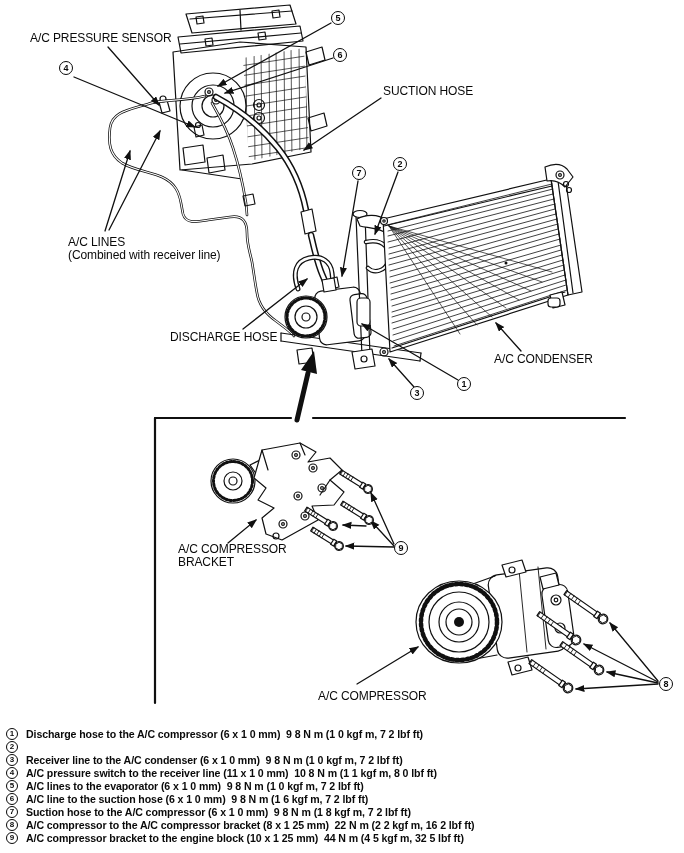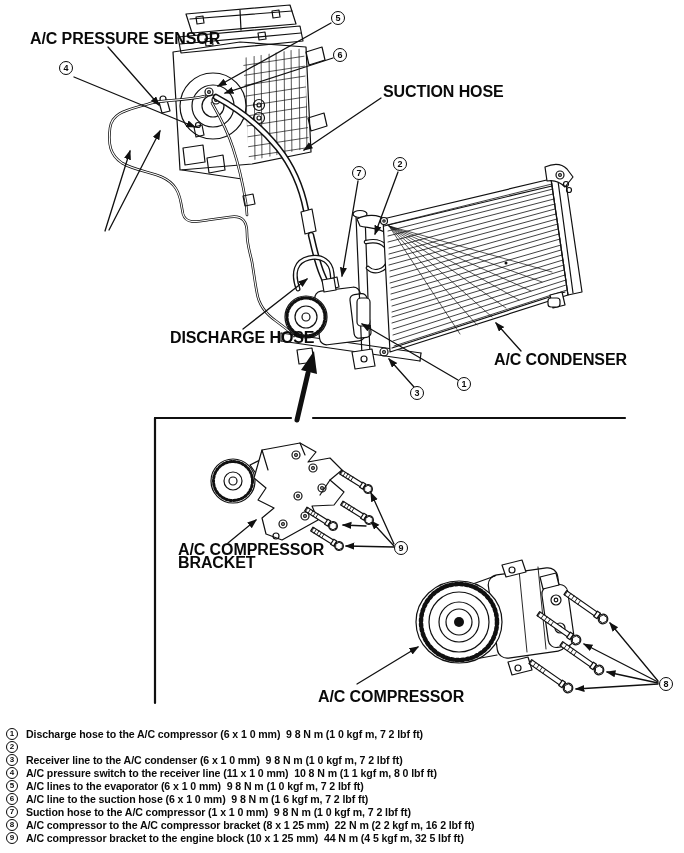--- a/index.html
+++ b/index.html
@@ -1,19 +1,19 @@
 <!DOCTYPE html>
 <html><head>
 <meta charset="utf-8">
 <style>
   html,body{margin:0;padding:0;background:#fff;}
   .stage{position:relative;width:684px;height:853px;background:#fff;overflow:hidden;
          font-family:"Liberation Sans","DejaVu Sans",sans-serif;color:#0a0a0a;}
   .art{position:absolute;left:0;top:0;}
-  .lbl{position:absolute;font-weight:bold;font-size:16px;line-height:13px;
+  .lbl{position:absolute;font-weight:normal;font-size:12px;line-height:13px;
        letter-spacing:-0.1px;white-space:nowrap;color:#0a0a0a;}
   .co{position:absolute;width:14px;height:14px;border:1.4px solid #0a0a0a;border-radius:50%;
       display:flex;align-items:center;justify-content:center;
       font-size:9px;font-weight:bold;background:#fff;box-sizing:border-box;}
   .legend{position:absolute;left:6px;top:727px;width:676px;}
   .legend-row{display:flex;align-items:center;height:13px;margin-bottom:0px;}
   .legend-num{flex:none;width:12px;height:12px;border:1.1px solid #0a0a0a;border-radius:50%;
       display:flex;align-items:center;justify-content:center;font-size:8px;font-weight:bold;
       box-sizing:border-box;margin-right:8px;}
   .legend-text{font-weight:bold;font-size:10.6px;white-space:pre;letter-spacing:-0.1px;text-align:center;}
@@ -312,20 +312,24 @@
     <circle cx="459" cy="622" r="5" fill="#101010" stroke="none"></circle>
     <use href="#bolt-lg" transform="translate(603,619) rotate(35)"></use>
     <use href="#bolt-lg" transform="translate(576,640) rotate(35)"></use>
     <use href="#bolt-lg" transform="translate(599,670) rotate(35)"></use>
     <use href="#bolt-lg" transform="translate(568,688) rotate(35)"></use>
   </g>
 </svg>
 
 <div class="lbl" style="left:30px;top:32px">A/C PRESSURE SENSOR</div>
 <div class="lbl" style="left:383px;top:85px">SUCTION HOSE</div>
+<div style="position:absolute;left:68px;top:236px">
+  <div class="lbl" style="position:static">A/C LINES</div>
+  <div class="lbl" style="position:static">(Combined with receiver line)</div>
+</div>
 <div class="lbl" style="left:170px;top:331px">DISCHARGE HOSE</div>
 <div class="lbl" style="left:494px;top:353px">A/C CONDENSER</div>
 <div style="position:absolute;left:178px;top:543px">
   <div class="lbl" style="position:static">A/C COMPRESSOR</div>
   <div class="lbl" style="position:static">BRACKET</div>
 </div>
 <div class="lbl" style="left:318px;top:690px">A/C COMPRESSOR</div>
 
 <div class="co" style="left:59px;top:61px">4</div>
 <div class="co" style="left:331px;top:11px">5</div>
@@ -356,21 +360,21 @@
   <div class="legend-row">
     <span class="legend-num">5</span>
     <span class="legend-text">A/C lines to the evaporator (6 x 1 0 mm)  9 8 N m (1 0 kgf m, 7 2 lbf ft)</span>
   </div>
   <div class="legend-row">
     <span class="legend-num">6</span>
     <span class="legend-text">A/C line to the suction hose (6 x 1 0 mm)  9 8 N m (1 6 kgf m, 7 2 lbf ft)</span>
   </div>
   <div class="legend-row">
     <span class="legend-num">7</span>
-    <span class="legend-text">Suction hose to the A/C compressor (1 x 1 0 mm)  9 8 N m (1 0 kgf m, 7 2 lbf ft)</span>
+    <span class="legend-text">Suction hose to the A/C compressor (6 x 1 0 mm)  9 8 N m (1 8 kgf m, 7 2 lbf ft)</span>
   </div>
   <div class="legend-row">
     <span class="legend-num">8</span>
     <span class="legend-text">A/C compressor to the A/C compressor bracket (8 x 1 25 mm)  22 N m (2 2 kgf m, 16 2 lbf ft)</span>
   </div>
   <div class="legend-row">
     <span class="legend-num">9</span>
     <span class="legend-text">A/C compressor bracket to the engine block (10 x 1 25 mm)  44 N m (4 5 kgf m, 32 5 lbf ft)</span>
   </div>
 </div>

